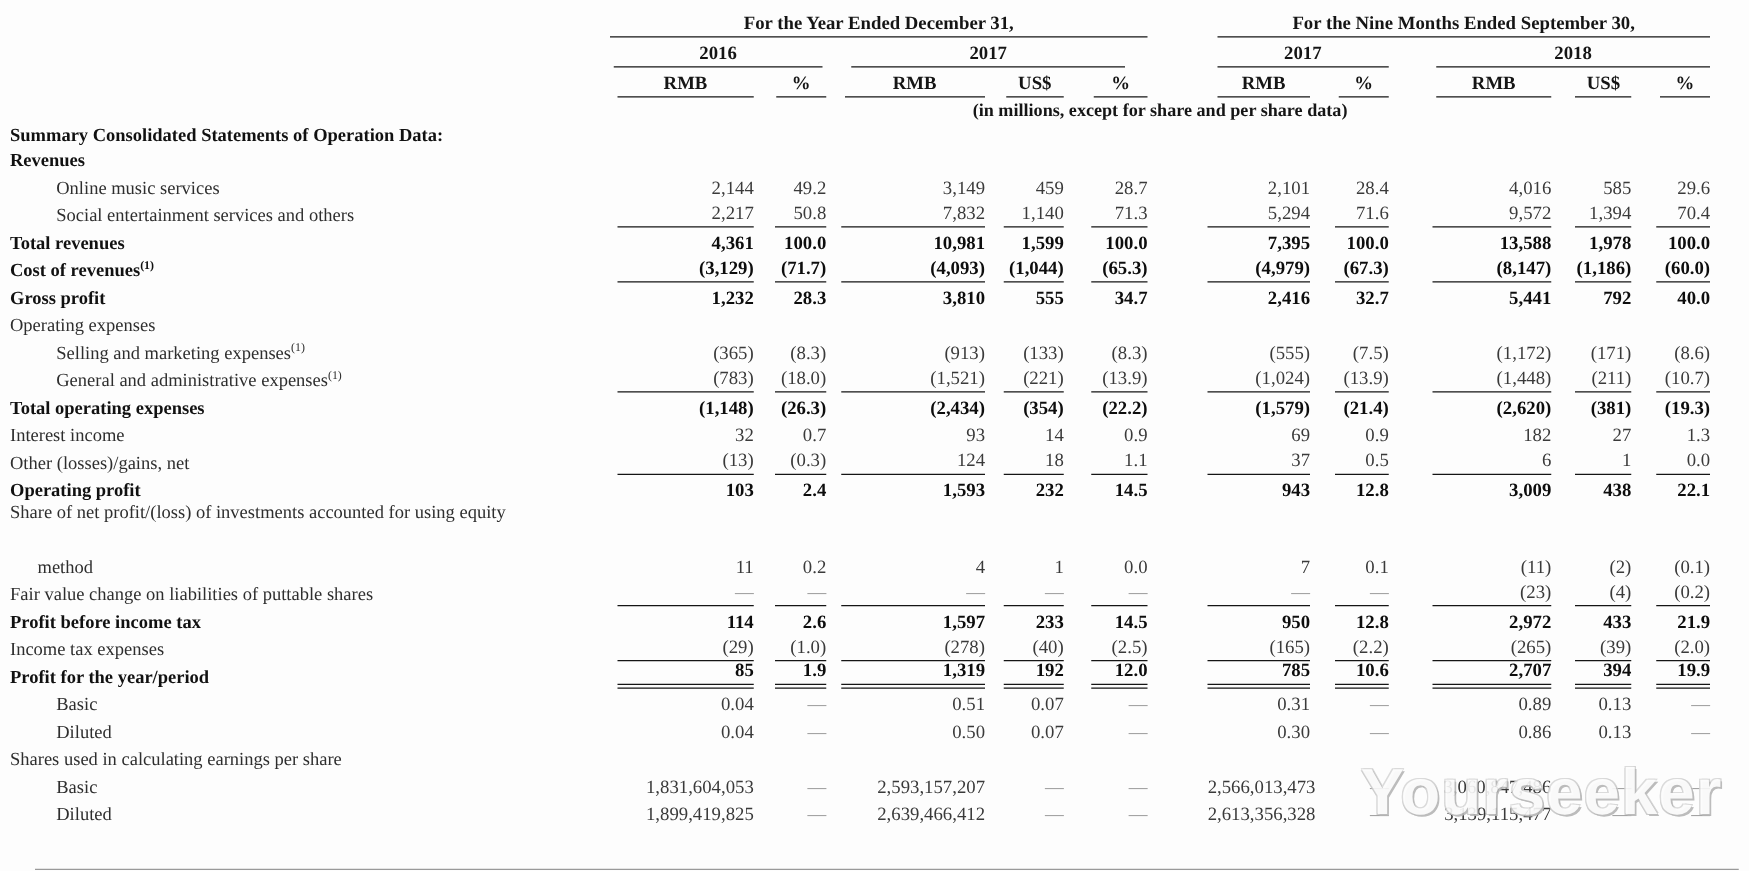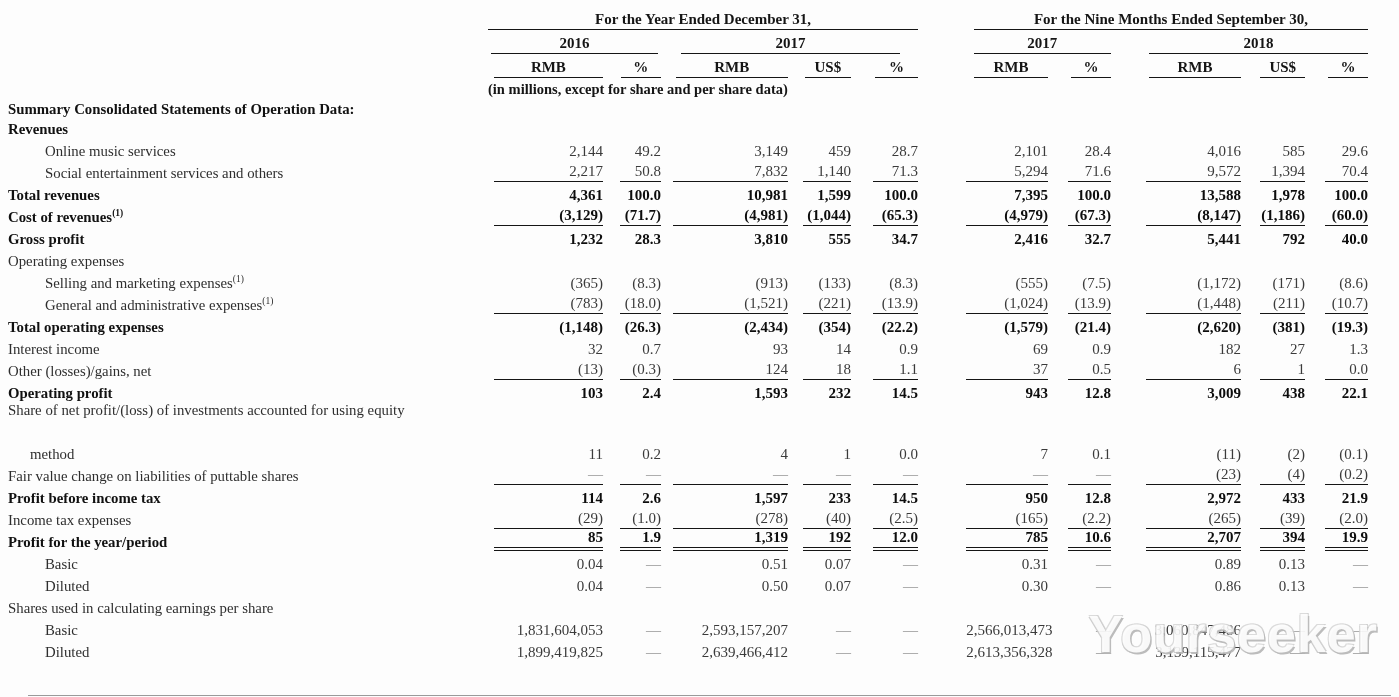--- a/index.html
+++ b/index.html
@@ -18,21 +18,21 @@
   .grpline{border-bottom:1.8px solid #151515;padding-bottom:1px;}
   .g2 .grpline{margin-left:12%;width:88%;box-sizing:border-box;}
   .yline{border-bottom:1.8px solid #151515;padding-bottom:1px;margin:0 auto;}
   .y2016 .yline{width:96%;}
   .y2017a .yline{width:86%;}
   .y2017b .yline{width:72%;margin-left:28%;}
   .y2018 .yline{width:86%;margin-left:14%;}
   .cline{border-bottom:1.8px solid #151515;padding-bottom:1px;margin-left:auto;}
   .cu1{width:95%;}.cu2{width:72%;}.cu3{width:90%;}.cu4{width:76%;}.cu5{width:66%;}
   .cu6{width:58%;}.cu7{width:66%;}.cu8{width:72%;}.cu9{width:72%;}.cu10{width:66%;}
-  tr.noterow td{font-weight:bold;text-align:left;height:20px;font-size:14.5px;color:#151515;}
+  tr.noterow td{font-weight:bold;text-align:center;height:20px;font-size:14.5px;color:#151515;}
   
   tr.r{height:22px;}
   tr.r.tall{height:37px;}
   tr.r.sec{height:20px;}
   td.lbl{white-space:nowrap;overflow:visible;padding-left:8px;font-size:14.8px;}
   td.lbl .l2{display:block;}
   .ind1{padding-left:45px !important;}
   .l2{padding-left:22px;margin-top:27px;}
   tr.bold td{font-weight:bold;color:#111;}
   td.val{text-align:right;color:#3a3a3a;}
@@ -260,21 +260,21 @@
         </tr>
         <tr class="r bold ul1">
           <td class="lbl">Cost of revenues<sup>(1)</sup></td>
           <td class="val">
             <div class="u w1">(3,129)</div>
           </td>
           <td class="val">
             <div class="u w2">(71.7)</div>
           </td>
           <td class="val">
-            <div class="u w3">(4,981)</div>
+            <div class="u w3">(4,093)</div>
           </td>
           <td class="val">
             <div class="u w4">(1,044)</div>
           </td>
           <td class="val">
             <div class="u w5">(65.3)</div>
           </td>
           <td class="val">
             <div class="u w6">(4,979)</div>
           </td>

